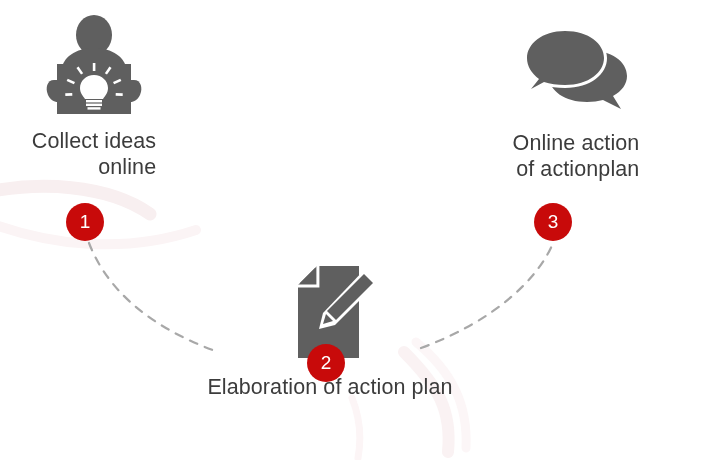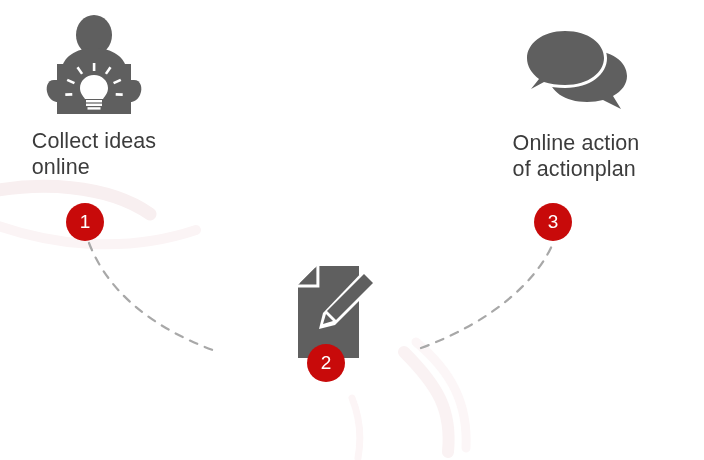--- a/index.html
+++ b/index.html
@@ -36,21 +36,21 @@
     position: absolute;
     display: flex;
     flex-direction: column;
     align-items: center;
   }
   .step-icon {
     display: block;
     line-height: 0;
   }
   .step-label {
-    text-align: left;
+    text-align: right;
     color: #3c3c3c;
     font-size: 21.5px;
     line-height: 26px;
     font-family: "Liberation Sans", sans-serif;
     white-space: pre-line;
     letter-spacing: 0.1px;
   }
   
   #step-1 {
     left: 0px;
@@ -168,19 +168,20 @@
 
         <path d="M 38.4 2 L 38.4 22.6 L 18 22.6 L 18 25.6 L 41.4 25.6 L 41.4 2 Z" fill="#ffffff"></path>
 
         <path d="M 88 6 L 101 19 L 57 63 L 41 67 L 45 51 Z" fill="#ffffff"></path>
 
         <path d="M 86 12 L 95 21 L 58 58 L 49 49 Z" fill="#5f5f5f"></path>
 
         <path d="M 48 52 L 55 59 L 45 62 Z" fill="#5f5f5f"></path>
       </svg>
     </span>
+    <div class="step-label">Elaboration of action plan</div>
   </div>
 
   <div class="badge" id="badge-1">1</div>
   <div class="badge" id="badge-2">2</div>
   <div class="badge" id="badge-3">3</div>
 
 </div>
 
 </body></html>

